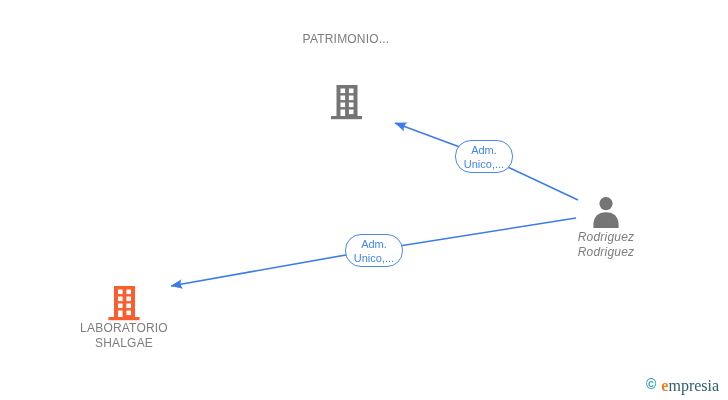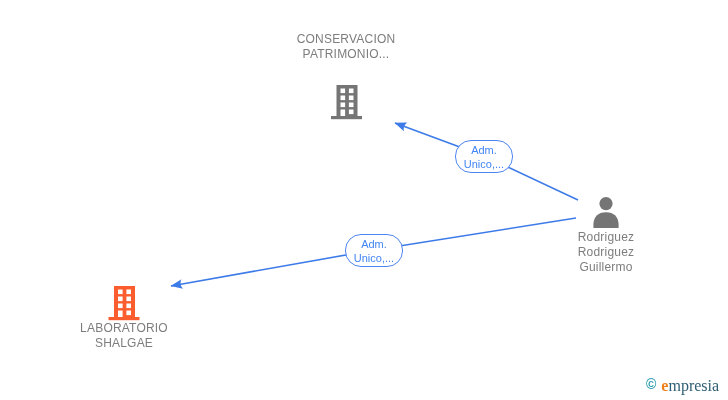--- a/index.html
+++ b/index.html
@@ -50,46 +50,44 @@
     <marker id="arrowhead" markerUnits="userSpaceOnUse" markerWidth="14" markerHeight="12" viewBox="0 0 14 12" refX="12.5" refY="6" orient="auto">
       <path d="M13,6 L1,1.2 C3.2,3.8 3.2,8.2 1,10.8 Z"></path>
     </marker>
   </defs>
   <path class="edge" d="M578,200 L484,156 L395,123" marker-end="url(#arrowhead)"></path>
   <path class="edge" d="M576,218 L374,250 L171,286" marker-end="url(#arrowhead)"></path>
 </svg>
 
 <div class="node" style="left:266px;top:32px;width:160px;height:92px;">
   <div class="nlabel" style="top:0;">
-    <div>CONSERVACION</div>
     <div>PATRIMONIO...</div>
   </div>
   <svg class="icon icon-gray" style="left:63px;top:51px;" width="35" height="38" viewBox="0 0 34 38">
     <rect x="1.5" y="33" width="31" height="3.2"></rect>
     <rect x="7" y="2" width="21" height="31"></rect>
     <rect class="win" x="11" y="5.5" width="4.6" height="4.6"></rect>
     <rect class="win" x="19.4" y="5.5" width="4.6" height="4.6"></rect>
     <rect class="win" x="11" y="12.5" width="4.6" height="4.6"></rect>
     <rect class="win" x="19.4" y="12.5" width="4.6" height="4.6"></rect>
     <rect class="win" x="11" y="19.5" width="4.6" height="4.6"></rect>
     <rect class="win" x="19.4" y="19.5" width="4.6" height="4.6"></rect>
     <rect class="win" x="11" y="26.5" width="4.6" height="6.5"></rect>
     <rect class="win" x="19.4" y="26.5" width="4.6" height="4.6"></rect>
   </svg>
 </div>
 
-<div class="node" style="left:546px;top:195px;width:120px;height:82px;">
+<div class="node" style="left:546px;top:195px;width:120px;height:82px;font-style:italic;">
   <svg class="icon icon-gray" style="left:43px;top:0;" width="34" height="33" viewBox="0 0 34 33">
     <circle cx="17" cy="8.6" r="6.6"></circle>
     <path d="M17,17.2 c-8,0 -12.6,4.8 -12.6,12.4 L4.4,33 l25.2,0 l0,-3.4 c0,-7.6 -4.6,-12.4 -12.6,-12.4 z"></path>
   </svg>
   <div class="nlabel" style="top:35px;">
     <div>Rodriguez</div>
     <div>Rodriguez</div>
-    <div>Guillermo</div>
   </div>
 </div>
 
 <div class="node" style="left:54px;top:284px;width:140px;height:88px;">
   <svg class="icon icon-orange" style="left:53px;top:0;" width="34" height="38" viewBox="0 0 34 38">
     <rect x="1.5" y="33" width="31" height="3.2"></rect>
     <rect x="7" y="2" width="21" height="31"></rect>
     <rect class="win" x="11" y="5.5" width="4.6" height="4.6"></rect>
     <rect class="win" x="19.4" y="5.5" width="4.6" height="4.6"></rect>
     <rect class="win" x="11" y="12.5" width="4.6" height="4.6"></rect>

